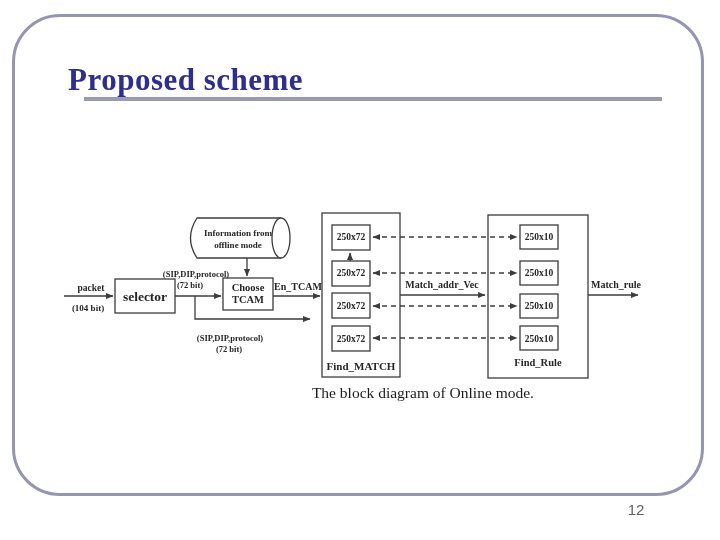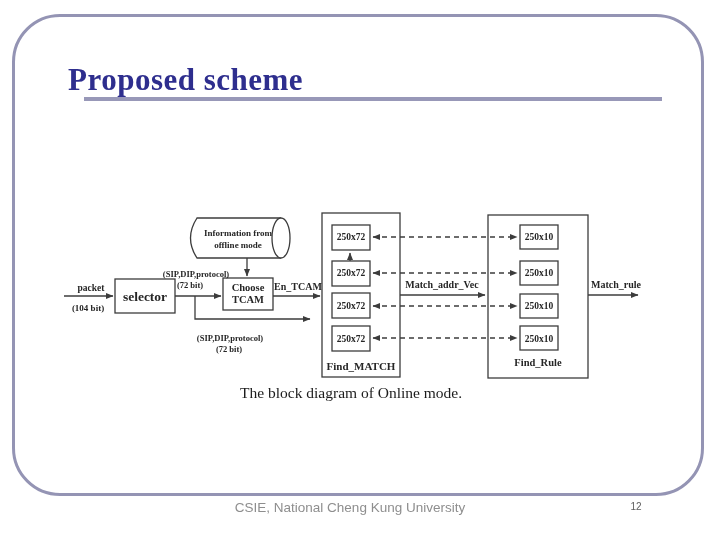--- a/index.html
+++ b/index.html
@@ -8,26 +8,26 @@
   .frame{position:absolute;left:12px;top:14px;width:692px;height:482px;
          box-sizing:border-box;border:3px solid #9494b4;border-radius:48px;}
   .title{position:absolute;left:68px;top:62px;margin:0;
          font-family:"Liberation Serif", serif;font-weight:bold;
          font-size:31px;color:#2e2e8e;letter-spacing:0.5px;white-space:nowrap;}
   .title-rule{position:absolute;left:84px;top:97px;width:578px;height:4px;
               background:#9898b8;}
   svg.diagram{position:absolute;left:0;top:0;width:720px;height:540px;}
   svg.diagram text{font-family:"Liberation Serif", serif;font-weight:bold;
                    fill:#262626;}
-  .caption{position:absolute;left:240px;top:384px;width:310px;text-align:left;
+  .caption{position:absolute;left:224px;top:384px;width:310px;text-align:right;
            font-family:"Liberation Serif", serif;font-size:15.5px;color:#1c1c1c;}
   .footer{position:absolute;left:120px;top:500px;width:460px;text-align:center;
           font-size:13.5px;line-height:15px;color:#8e8e8e;}
   .page-num{position:absolute;left:618px;top:501px;width:36px;text-align:center;
-            font-size:10px;color:#606060;}
+            font-size:15px;color:#606060;}
 </style>
 </head>
 <body>
 
 <div class="slide">
 
   <div class="frame"></div>
 
   <h1 class="title">Proposed scheme</h1>
   <div class="title-rule"></div>
@@ -95,17 +95,16 @@
       <text x="539" y="342" font-size="9.5">250x10</text>
       <text x="538" y="366" font-size="10.5">Find_Rule</text>
       <text x="442" y="288" font-size="10">Match_addr_Vec</text>
       <text x="616" y="288" font-size="10">Match_rule</text>
     </g>
   </svg>
 
   <div class="caption">The block diagram of Online mode.</div>
 
   <div class="footer">
-    <div>CSIE, National Cheng Kung University</div>
   </div>
 
   <div class="page-num">12</div>
 </div>
 
 </body></html>

